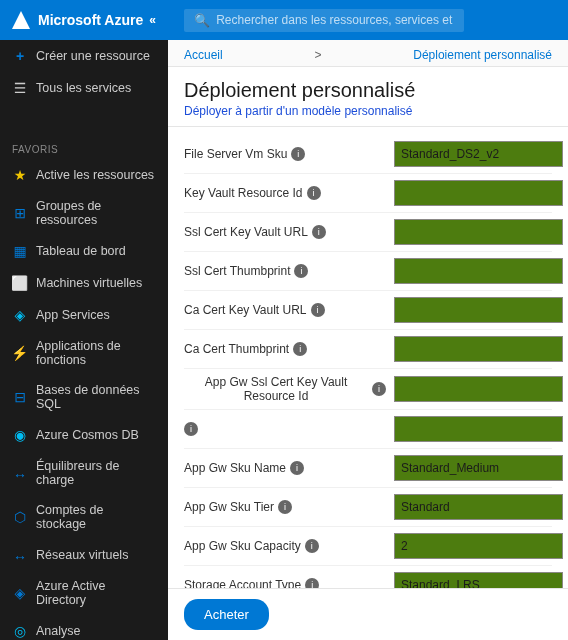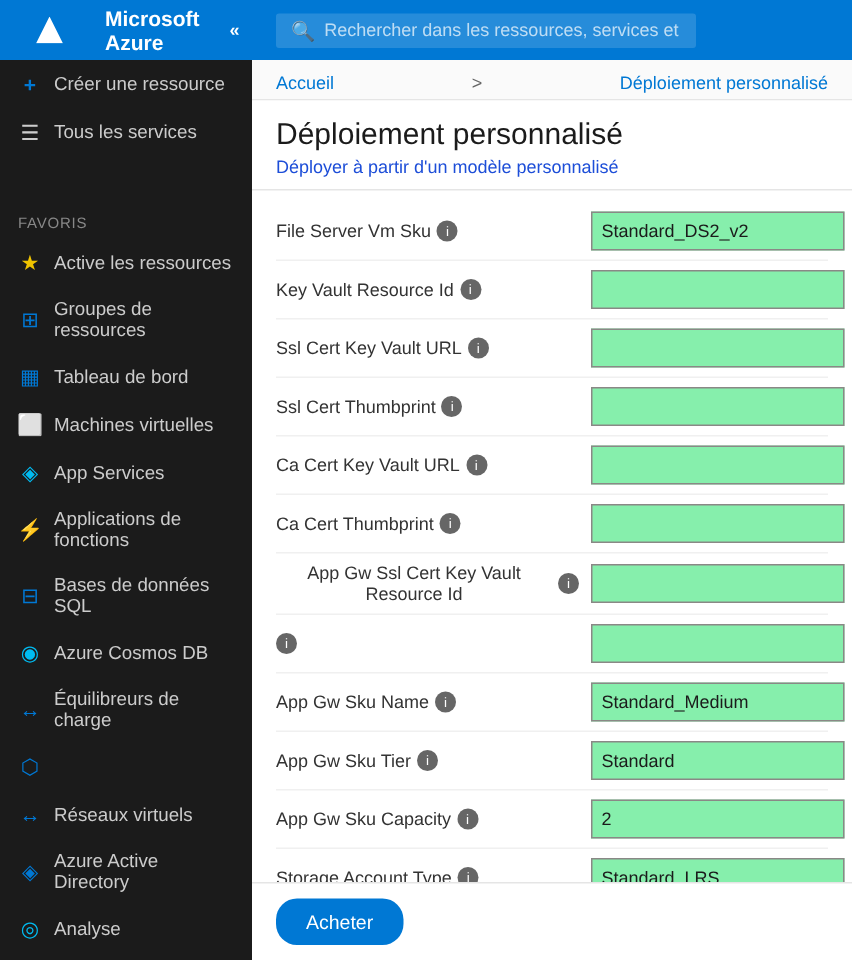--- a/index.html
+++ b/index.html
@@ -12,27 +12,26 @@
       background: #1b1b1b;
       color: #ccc;
       display: flex;
       flex-direction: column;
       height: 640px;
       overflow-y: auto;
     }
     .sidebar-header {
       display: flex;
       align-items: center;
-      padding: 10px 24px;
+      padding: 10px 12px;
       background: #0078d4;
       color: white;
       font-size: 14px;
       font-weight: 600;
       min-height: 40px;
-      gap: 20px;
     }
     .sidebar-header .azure-logo {
       width: 18px; height: 18px; margin-right: 8px;
       background: white;
       clip-path: polygon(50% 0%, 100% 100%, 0% 100%);
       flex-shrink: 0;
     }
     .sidebar-collapse-btn {
       margin-left: auto;
       color: white;
@@ -178,21 +177,21 @@
       cursor: pointer;
       flex-shrink: 0;
     }
     .form-input {
       flex: 1;
       height: 26px;
       border: 1px solid #8a8886;
       padding: 2px 6px;
       font-size: 12px;
       color: #1b1b1b;
-      background: #86efac;
+      background: #4d7c0f;
       outline: none;
     }
 
     
     .bottom-bar {
       background: white;
       border-top: 1px solid #e5e5e5;
       padding: 10px 16px;
       flex-shrink: 0;
     }
@@ -272,20 +271,21 @@
   <div class="sidebar-item">
     <span class="icon icon-cosmos">◉</span>
     <span>Azure Cosmos DB</span>
   </div>
   <div class="sidebar-item">
     <span class="icon icon-lb">↔</span>
     <span>Équilibreurs de charge</span>
   </div>
   <div class="sidebar-item">
     <span class="icon icon-storage">⬡</span>
+    <span>Comptes de stockage</span>
   </div>
   <div class="sidebar-item">
     <span class="icon icon-vnet">↔</span>
     <span>Réseaux virtuels</span>
   </div>
   <div class="sidebar-item">
     <span class="icon icon-ad">◈</span>
     <span>Azure Active Directory</span>
   </div>
   <div class="sidebar-item">

